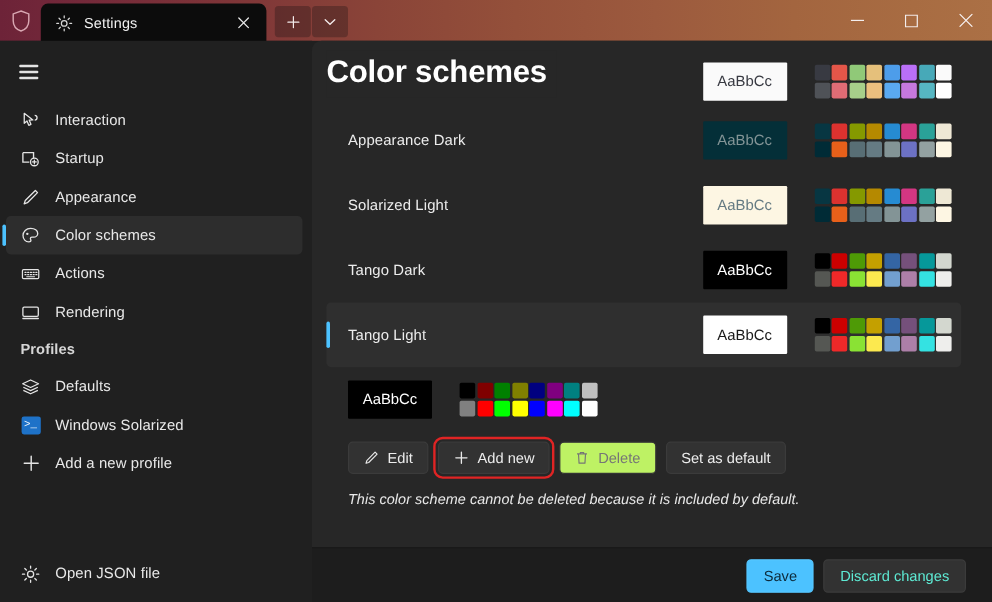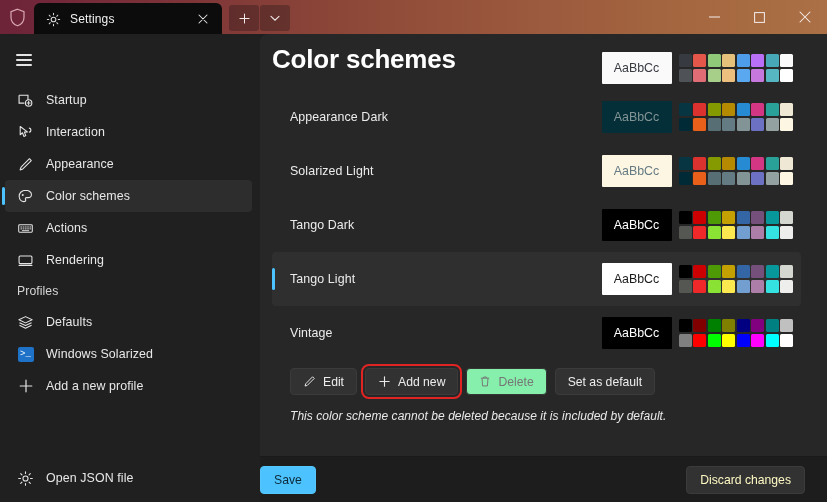--- a/index.html
+++ b/index.html
@@ -118,21 +118,21 @@
     flex: 0 0 17px;
   }
   .nav-item .ni-label { white-space: nowrap; letter-spacing: .1px; }
   .nav-item.selected { background: #2d2d2d; }
   .nav-item.selected::before {
     content: ""; position: absolute;
     left: -3px; top: 7px; width: 3px; height: 18px;
     background: #4cc2ff; border-radius: 2px;
   }
   .nav-header {
-    color: #d6d6d6; font-size: 12.2px; font-weight: 400;
+    color: #d6d6d6; font-size: 12.2px; font-weight: 700;
     padding: 0 0 0 17px; height: 30px; display: flex; align-items: center;
     letter-spacing: .1px;
   }
   .nav-gap { flex: 1 1 auto; }
   .nav-bottom { padding-bottom: 8px; }
 
   .pwsh-ico {
     width: 16px; height: 15px; border-radius: 2px;
     background: #1e72c8;
     display: flex; align-items: center; justify-content: center;
@@ -192,21 +192,21 @@
   .scheme-row.selected { background: #2f2f2f; }
   .scheme-row.selected::before {
     content: ""; position: absolute;
     left: 0; top: 16px; width: 3px; height: 22px;
     background: #4cc2ff; border-radius: 2px;
   }
   .scheme-name {
     color: #ececec; font-size: 12.4px; letter-spacing: .1px;
     flex: 1 1 auto;
   }
-  .preview-wrap { display: flex; align-items: center; gap: 7px; }
+  .preview-wrap { display: flex; align-items: center; gap: 23px; }
   .aabbcc {
     width: 70px; height: 32px;
     display: flex; align-items: center; justify-content: center;
     font-size: 12.4px; border-radius: 1px;
     font-family: "Liberation Sans", sans-serif;
   }
   .swatch-grid {
     display: grid;
     grid-template-columns: repeat(8, 13px);
     grid-auto-rows: 13px;
@@ -222,54 +222,54 @@
     display: inline-flex; align-items: center; justify-content: center;
     gap: 7px;
     padding: 0 12px;
     background: #323232;
     border: 1px solid #3b3b3b;
     border-radius: 4px;
     color: #ededed;
     font-size: 12.2px;
     white-space: nowrap;
   }
-  .btn.disabled { color: #767676; background: #86efac; border-color: #343434; }
+  .btn.disabled { color: #767676; background: #bef264; border-color: #343434; }
   .btn.highlight {
     outline: 2px solid #e02424;
     outline-offset: 2px;
   }
   .btn .bico { display: flex; align-items: center; }
   .note {
     margin-top: 14px;
     color: #e9e9e9;
     font-size: 12px;
     font-style: italic;
     letter-spacing: .05px;
   }
 
   
   .footer {
     flex: 0 0 46px; height: 46px;
     background: #1d1d1d;
-    display: flex; align-items: center; justify-content: space-between;
+    display: flex; align-items: center; justify-content: flex-end;
     gap: 8px;
     padding: 0 22px 0 0;
     border-top: 1px solid #1a1a1a;
   }
   .btn-accent {
     height: 28px; min-width: 40px; padding: 0 13px;
     display: inline-flex; align-items: center; justify-content: center;
     background: #4cc2ff; border: 1px solid #55c6ff;
     color: #0d2a3a; font-size: 12.2px; border-radius: 4px;
   }
   .btn-plain {
     height: 28px; padding: 0 13px;
     display: inline-flex; align-items: center; justify-content: center;
     background: #323232; border: 1px solid #3b3b3b;
-    color: #fef9c3; font-size: 12.2px; border-radius: 4px;
+    color: #5eead4; font-size: 12.2px; border-radius: 4px;
   }
 </style>
 </head>
 <body>
 
 <div class="app">
 
   <div class="titlebar">
 
     <div class="shield-zone">
@@ -337,37 +337,37 @@
             <span></span>
             <span></span>
           </div>
       </div>
 
       <div class="nav">
 
         <div class="nav-item">
           <span class="ni-icon">
             <svg width="17" height="17" viewBox="0 0 18 18" fill="none">
+              <path d="M3.4 2.6 L3.4 11.4 L5.8 9.3 L7.4 13.2 L9.3 12.3 L7.8 8.6 L11 8.4 Z" stroke="#e4e4e4" stroke-width="1.15" fill="none" stroke-linejoin="round"></path>
+              <path d="M12.6 4.4a2.1 2.1 0 1 1 0 4.2" stroke="#e4e4e4" stroke-width="1.15" fill="none"></path>
+            </svg>
+          </span>
+          <span class="ni-label">Interaction</span>
+        </div>
+
+        <div class="nav-item">
+          <span class="ni-icon">
+            <svg width="17" height="17" viewBox="0 0 18 18" fill="none">
               <path d="M2.2 3.4h9.4v5.2" stroke="#e4e4e4" stroke-width="1.2" fill="none"></path>
               <path d="M2.2 3.4v8.4h5.6" stroke="#e4e4e4" stroke-width="1.2" fill="none"></path>
               <circle cx="12.3" cy="11.6" r="3.4" stroke="#e4e4e4" stroke-width="1.2" fill="none"></circle>
               <path d="M12.3 9.9v3.4M10.6 11.6h3.4" stroke="#e4e4e4" stroke-width="1.1" stroke-linecap="round"></path>
             </svg>
           </span>
           <span class="ni-label">Startup</span>
-        </div>
-
-        <div class="nav-item">
-          <span class="ni-icon">
-            <svg width="17" height="17" viewBox="0 0 18 18" fill="none">
-              <path d="M3.4 2.6 L3.4 11.4 L5.8 9.3 L7.4 13.2 L9.3 12.3 L7.8 8.6 L11 8.4 Z" stroke="#e4e4e4" stroke-width="1.15" fill="none" stroke-linejoin="round"></path>
-              <path d="M12.6 4.4a2.1 2.1 0 1 1 0 4.2" stroke="#e4e4e4" stroke-width="1.15" fill="none"></path>
-            </svg>
-          </span>
-          <span class="ni-label">Interaction</span>
         </div>
 
         <div class="nav-item">
           <span class="ni-icon">
             <svg width="17" height="17" viewBox="0 0 18 18" fill="none">
               <path d="M13.2 2.9 L15.1 4.8 L6.2 13.7 L3.3 14.7 L4.3 11.8 Z" stroke="#e4e4e4" stroke-width="1.15" fill="none" stroke-linejoin="round"></path>
             </svg>
           </span>
           <span class="ni-label">Appearance</span>
         </div>
@@ -568,21 +568,20 @@
                   <i style="background: rgb(138, 226, 52);"></i>
                   <i style="background: rgb(252, 233, 79);"></i>
                   <i style="background: rgb(114, 159, 207);"></i>
                   <i style="background: rgb(173, 127, 168);"></i>
                   <i style="background: rgb(52, 226, 226);"></i>
                   <i style="background: rgb(238, 238, 236);"></i>
                 </div>
               </div>
             </div>
             <div class="scheme-row">
-              <div class="scheme-name">Vintage</div>
               <div class="preview-wrap">
                 <div class="aabbcc" style="background: rgb(0, 0, 0); color: rgb(255, 255, 255);">AaBbCc</div>
                 <div class="swatch-grid">
                   <i style="background: rgb(0, 0, 0);"></i>
                   <i style="background: rgb(128, 0, 0);"></i>
                   <i style="background: rgb(0, 128, 0);"></i>
                   <i style="background: rgb(128, 128, 0);"></i>
                   <i style="background: rgb(0, 0, 128);"></i>
                   <i style="background: rgb(128, 0, 128);"></i>
                   <i style="background: rgb(0, 128, 128);"></i>

